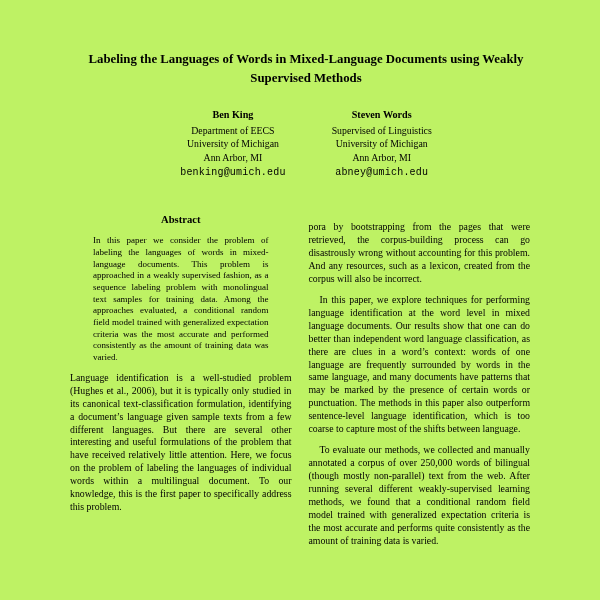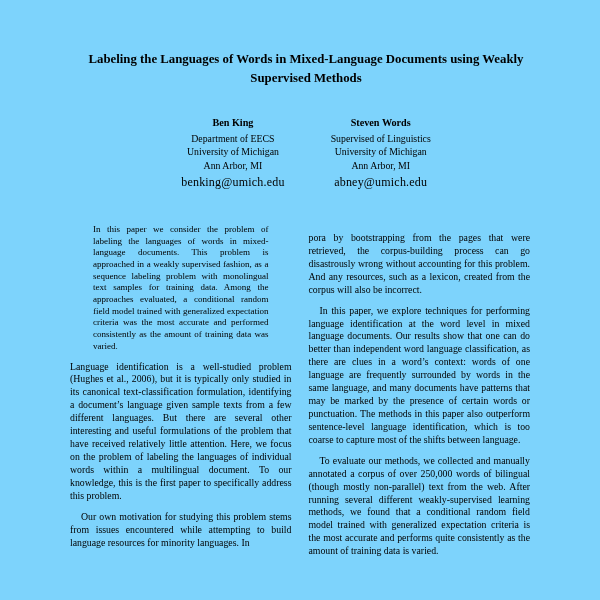--- a/index.html
+++ b/index.html
@@ -6,49 +6,49 @@
   html, body { background: #ffffff; }
   body {
     width: 600px; height: 600px;
     font-family: "Liberation Serif", serif;
     color: #000;
   }
   .page {
     width: 600px; height: 600px;
     overflow: hidden;
     padding: 50px 58px 0 70px;
-    background: #7dd3fc;
+    background: #bef264;
   }
   .title {
     text-align: center;
     font-weight: bold;
     font-size: 12.8px;
     line-height: 1.5;
     max-width: 440px;
     margin: 0 auto;
   }
   .authors {
     display: flex;
     justify-content: center;
     gap: 46px;
-    margin-top: 28px;
+    margin-top: 20px;
   }
   .author {
     text-align: center;
     font-size: 9.8px;
     line-height: 1.35;
   }
   .author .name {
     font-weight: bold;
     font-size: 10.2px;
     margin-bottom: 2px;
   }
   .author .email {
-    font-family: Liberation Serif, serif;
-    font-size: 12px;
+    font-family: Liberation Mono, monospace;
+    font-size: 10px;
     margin-top: 2px;
     letter-spacing: 0.2px;
   }
   .columns {
     display: flex;
     gap: 17px;
     margin-top: 34px;
   }
   .col {
     width: 221.5px;
@@ -98,25 +98,25 @@
       <div>Supervised of Linguistics</div>
       <div>University of Michigan</div>
       <div>Ann Arbor, MI</div>
       <div class="email">abney@umich.edu</div>
     </div>
   </div>
 
   <div class="columns">
 
     <div class="col">
+      <div class="abstract-heading">Abstract</div>
       <p class="abstract-text">In this paper we consider the problem of labeling the languages of words in mixed-language documents. This problem is approached in a weakly supervised fashion, as a sequence labeling problem with monolingual text samples for training data. Among the approaches evaluated, a conditional random field model trained with generalized expectation criteria was the most accurate and performed consistently as the amount of training data was varied.</p>
 
 
       <p class="para">Language identification is a well-studied problem (Hughes et al., 2006), but it is typically only studied in its canonical text-classification formulation, identifying a document’s language given sample texts from a few different languages. But there are several other interesting and useful formulations of the problem that have received relatively little attention. Here, we focus on the problem of labeling the languages of individual words within a multilingual document. To our knowledge, this is the first paper to specifically address this problem.</p>
-      <p class="para indent">Our own motivation for studying this problem stems from issues encountered while attempting to build language resources for minority languages. In</p>
     </div>
 
     <div class="col">
       <p class="para">pora by bootstrapping from the pages that were retrieved, the corpus-building process can go disastrously wrong without accounting for this problem. And any resources, such as a lexicon, created from the corpus will also be incorrect.</p>
       <p class="para indent">In this paper, we explore techniques for performing language identification at the word level in mixed language documents. Our results show that one can do better than independent word language classification, as there are clues in a word’s context: words of one language are frequently surrounded by words in the same language, and many documents have patterns that may be marked by the presence of certain words or punctuation. The methods in this paper also outperform sentence-level language identification, which is too coarse to capture most of the shifts between language.</p>
       <p class="para indent">To evaluate our methods, we collected and manually annotated a corpus of over 250,000 words of bilingual (though mostly non-parallel) text from the web. After running several different weakly-supervised learning methods, we found that a conditional random field model trained with generalized expectation criteria is the most accurate and performs quite consistently as the amount of training data is varied.</p>
     </div>
 
   </div>
 

